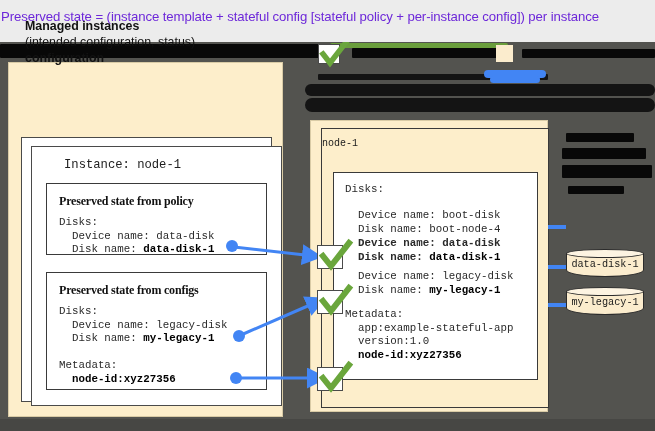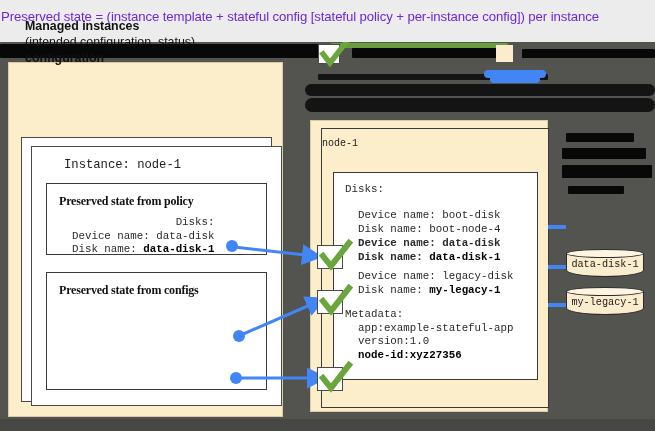--- a/index.html
+++ b/index.html
@@ -71,21 +71,21 @@
   .inner-box{
     position:absolute;background:#ffffff;border:1px solid #3a3a3a;
     box-sizing:border-box;
   }
   .inner-box .hdr{
     position:absolute;left:12px;top:10px;font-size:12px;font-weight:bold;
     color:#111;white-space:nowrap;letter-spacing:-0.2px;font-family:Liberation Serif, serif;
   }
   .inner-box .body{
     position:absolute;left:12px;font-size:10.8px;color:#2a2a2a;
-    line-height:13.5px;white-space:pre;text-align:right;
+    line-height:13.5px;white-space:pre;
   }
   .inner-box .body b{color:#000;}
 
   
   .panel-right{
     position:absolute;left:310px;top:120px;width:238px;height:292px;
     background:#fdeecb;border:1px solid #d9cba6;box-sizing:border-box;
   }
   .node-card{
     position:absolute;left:321px;top:128px;width:228px;height:280px;
@@ -185,20 +185,26 @@
 
   <div class="inner-box" style="left:46px;top:183px;width:221px;height:72px;">
     <div class="hdr mono">Preserved state from policy</div>
     <div class="body mono" style="top:32px;"><span>Disks:</span>
 <span>  Device name: data-disk</span>
 <span>  Disk name: </span><b>data-disk-1</b></div>
   </div>
 
   <div class="inner-box" style="left:46px;top:272px;width:221px;height:118px;">
     <div class="hdr mono">Preserved state from configs</div>
+    <div class="body mono" style="top:32px;"><span>Disks:</span>
+<span>  Device name: legacy-disk</span>
+<span>  Disk name: </span><b>my-legacy-1</b>
+
+<span>Metadata:</span>
+<span>  </span><b>node-id:xyz27356</b></div>
   </div>
 
   <div class="panel-right"></div>
   <div class="node-card">
     <div class="node-title mono">node-1</div>
   </div>
 
   <div class="node-white">
     <div class="lbl mono" style="top:10px;">Disks:</div>
 

